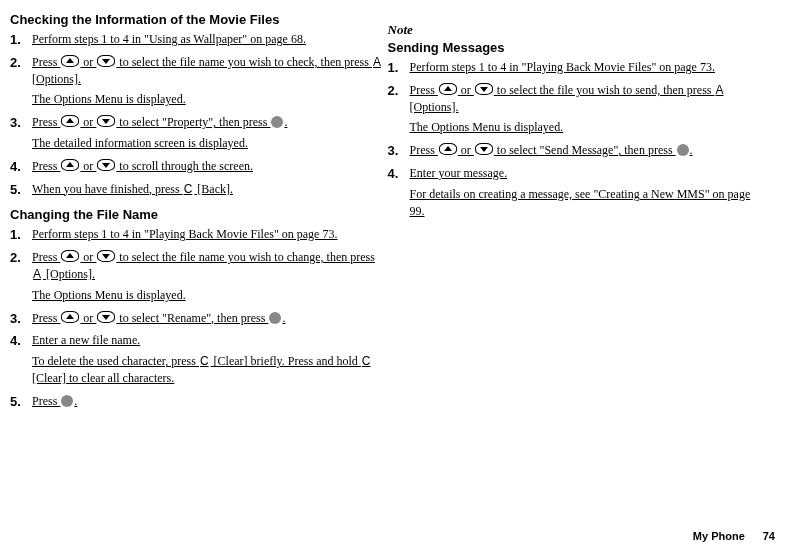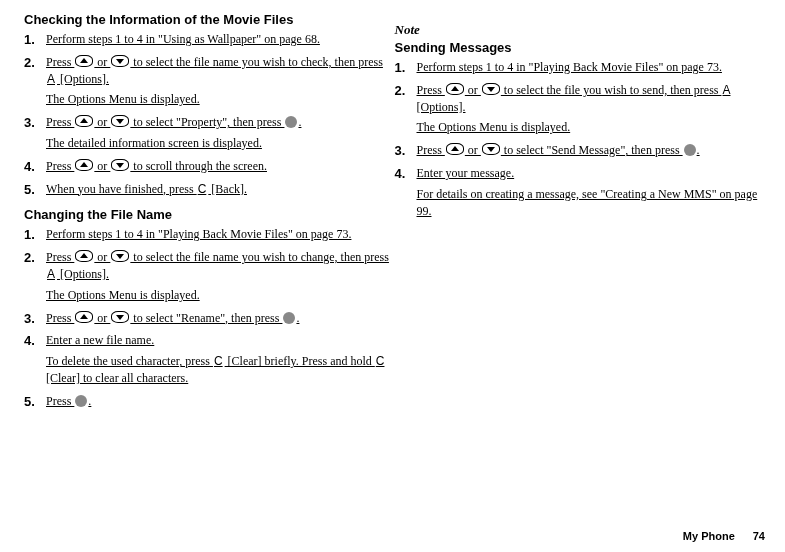--- a/index.html
+++ b/index.html
@@ -8,21 +8,21 @@
     font-family: "Times New Roman", serif;
     font-size: 12px;
     width: 785px;
     height: 552px;
     box-sizing: border-box;
     color: #000;
     background: #fff;
   }
   .page {
     display: flex;
-    padding: 10px 20px 0 24px;
+    padding: 10px 20px 0 10px;
   }
   .col {
     flex: 1;
     min-width: 0;
   }
   .heading {
     font-family: Arial, Helvetica, sans-serif;
     font-weight: bold;
     font-size: 13px;
     margin: 2px 0 4px 0;
@@ -96,21 +96,21 @@
     margin: 0 1px;
   }
   .lkey {
     font-family: Arial, Helvetica, sans-serif;
     font-size: 12px;
     margin: 0 2px 0 1px;
   }
   .footer {
     position: absolute;
     top: 530px;
-    right: 20px;
+    right: 10px;
     font-family: Arial, Helvetica, sans-serif;
     font-size: 11px;
   }
   .footer .sec { font-weight: bold; margin-right: 18px; }
   .footer .pg { font-weight: bold; }
 </style>
 </head>
 <body>
 
 <div class="page">

